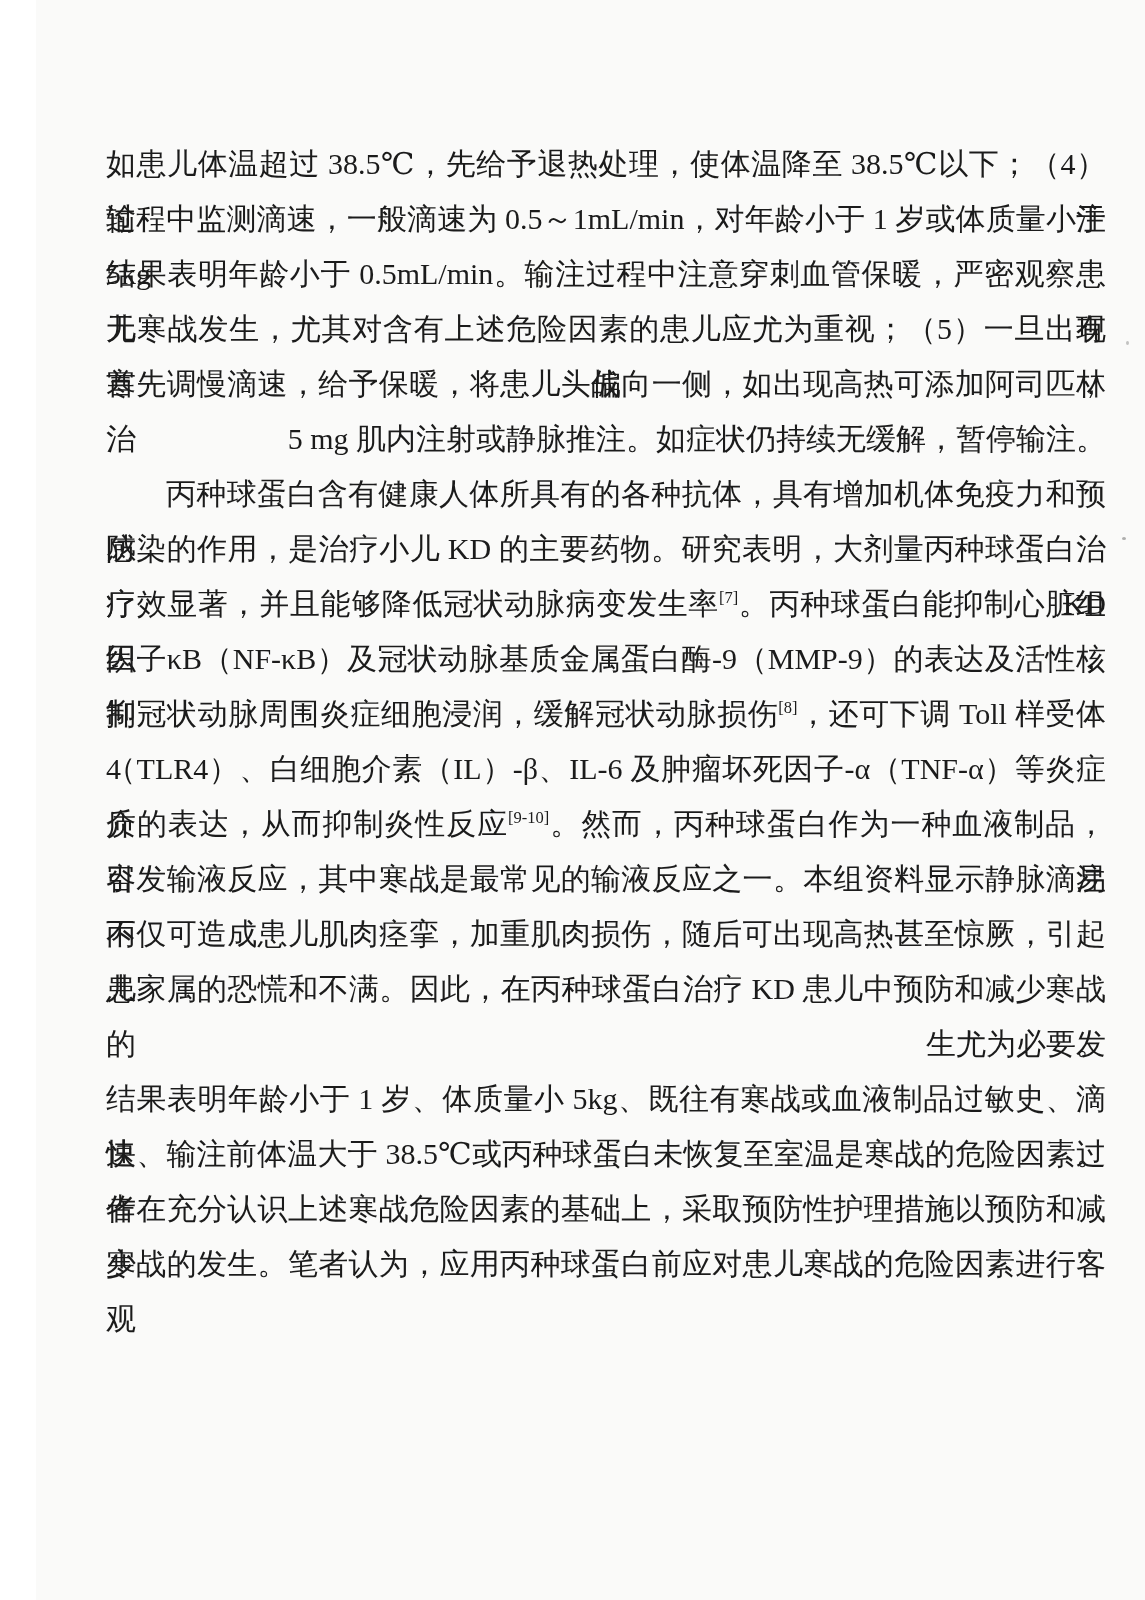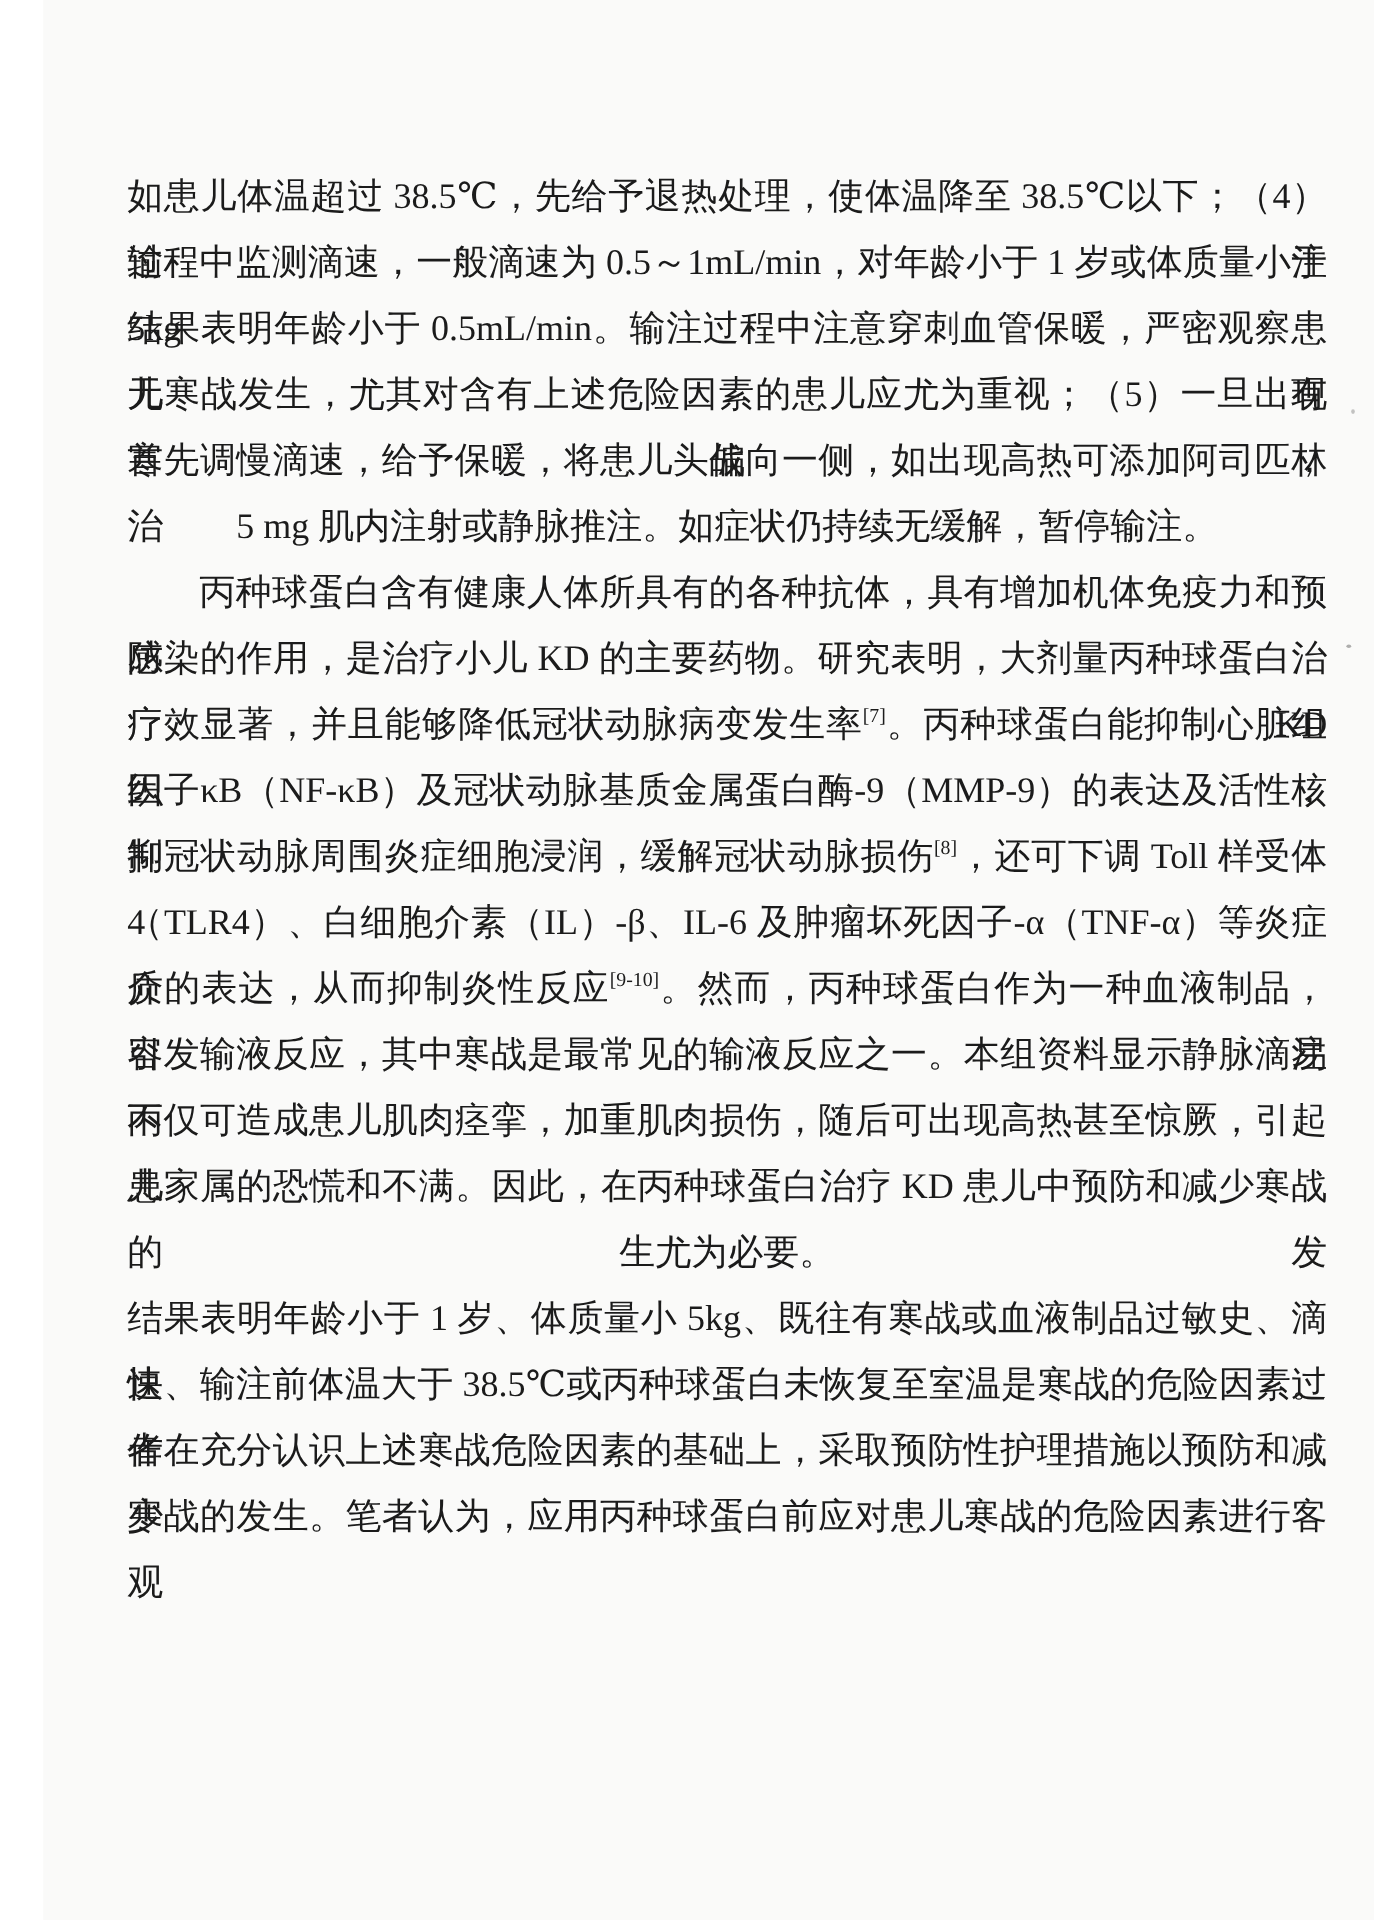--- a/index.html
+++ b/index.html
@@ -16,21 +16,21 @@
     left: 70px;
     top: 136px;
     width: 1000px;
     font-family: "Liberation Serif", "DejaVu Serif", serif;
     font-size: 30px;
     color: #1b1b1b;
   }
   .line {
     height: 55px;
     line-height: 55px;
-    text-align: center;
+    text-align: right;
     text-justify: inter-character;
   }
   .line.fill {
     text-align: justify;
     text-align-last: justify;
   }
   .line.indent {
     text-indent: 60px;
   }
   sup.cite {

